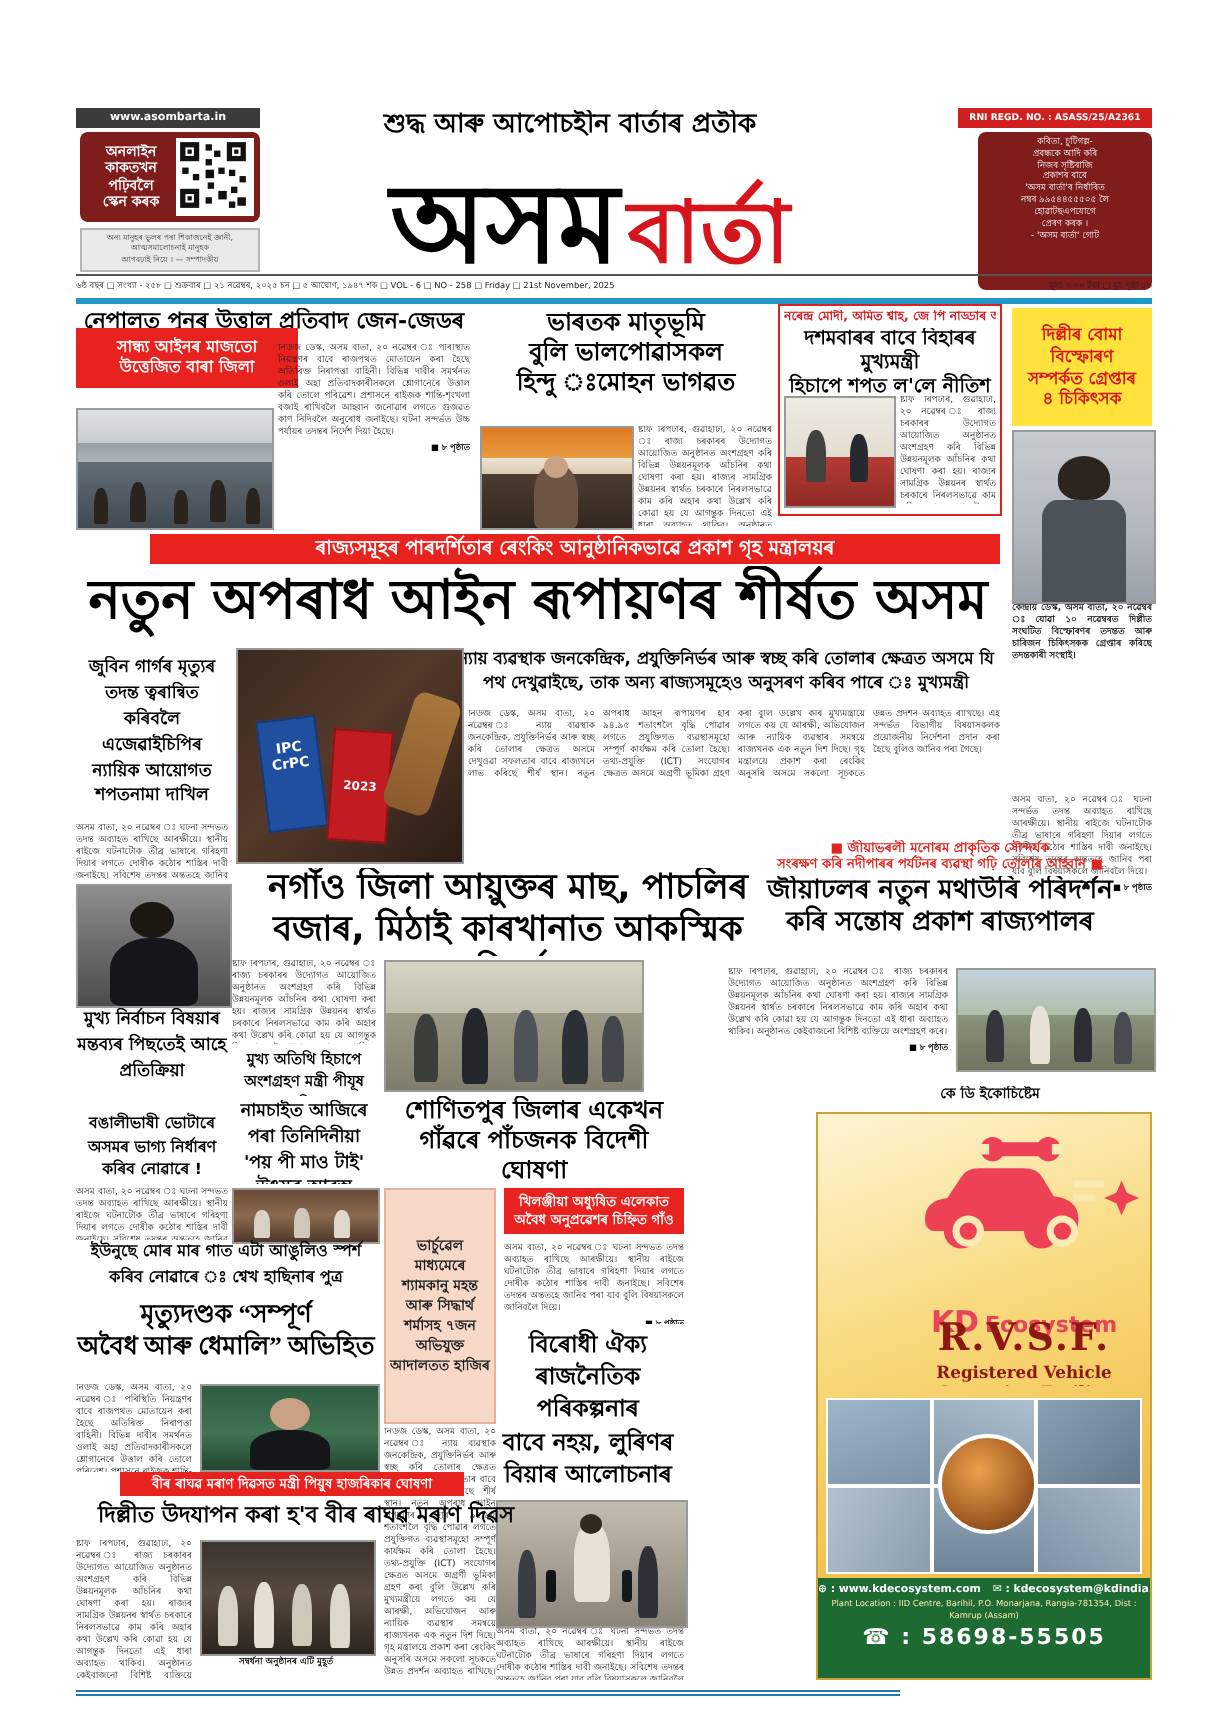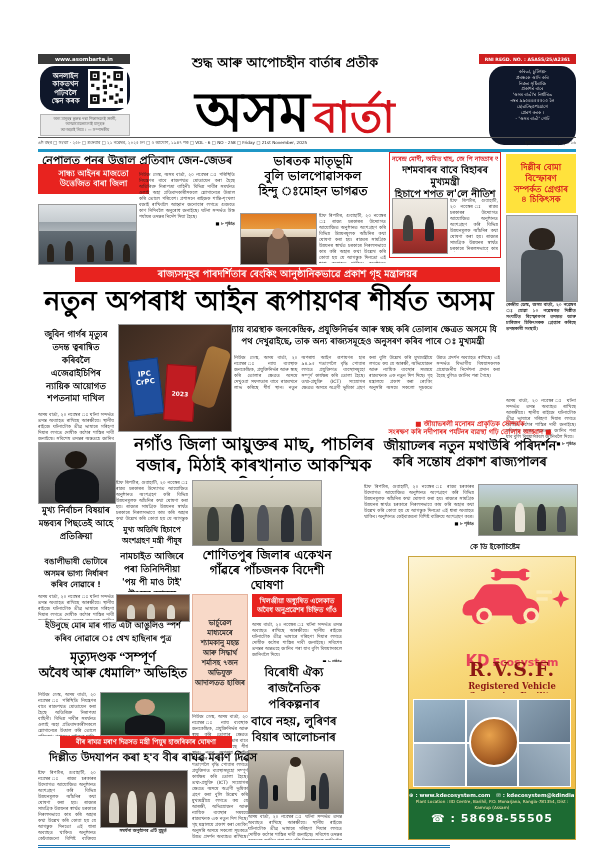--- a/index.html
+++ b/index.html
@@ -10,21 +10,21 @@
   .b{font-weight:bold;}
   .pre{white-space:pre-line;}
   .hl{font-weight:bold;color:#000;line-height:1.24;overflow:hidden;text-align:center;}
   .nowrap{white-space:nowrap;}
   .body{font-size:4.5px;line-height:1.34;text-align:justify;color:#1c1c1c;overflow:hidden;}
   .pgref{display:block;text-align:right;font-weight:bold;font-size:4.2px;color:#000;margin-top:1px;}
   .flexc{display:flex;align-items:center;justify-content:center;}
   .ph{position:absolute;overflow:hidden;border:0.5px solid #9a9a9a;}
   .fig{position:absolute;background:#2a241e;border-radius:45% 45% 12% 12%;}
   .redbox{background:#e8231f;color:#fff;font-weight:bold;}
-  .bluebox{background:#0f172a;color:#fff;border-radius:15px;}
+  .bluebox{background:#7f1d1d;color:#fff;border-radius:4px;}
   .ybox{background:#ffe23c;color:#d6161c;font-weight:bold;}
   .ybox2{background:#fdf3b8;color:#6b2313;font-weight:bold;}
   .pinkbox{background:#f8d9c8;color:#222;font-weight:bold;border:0.5px solid #e5b39d;}
   .rule-teal{background:#1f97c6;}
   .serif{font-family:"DejaVu Serif",serif;}
   .adgold{background:linear-gradient(160deg,#fdf4d4 0%,#f8d87a 38%,#f2c14e 70%,#eeb83e 100%);
           border:1px solid #c9a43c;}
   .tile{overflow:hidden;}
 </style>
 </head>

